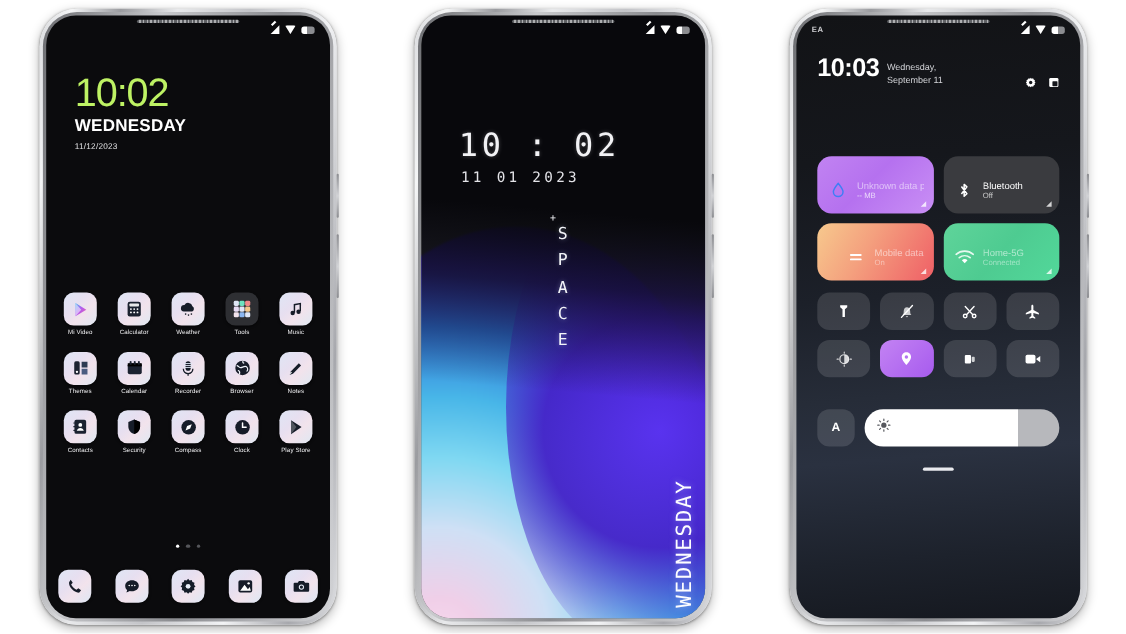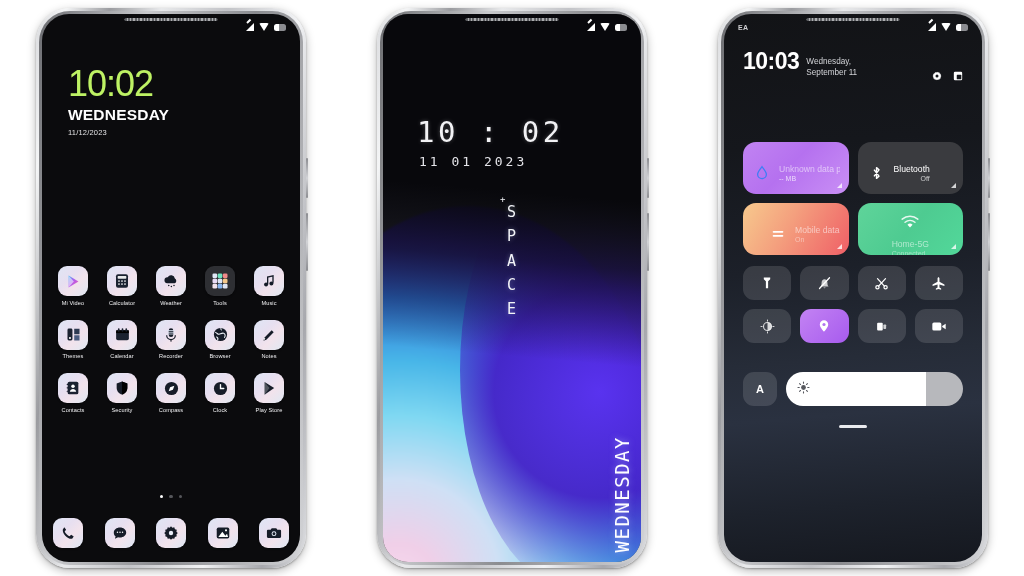--- a/index.html
+++ b/index.html
@@ -98,21 +98,21 @@
 
   .dock { position:absolute; left:11px; right:11px; bottom:14px; display:flex; justify-content:space-between; }
   .dockicon {
     width:30px; height:30px; border-radius:9px;
     background:linear-gradient(135deg,#dfe6f5 0%,#e7dff0 38%,#f2e3ec 62%,#dde7f4 100%);
     display:flex; align-items:center; justify-content:center;
     box-shadow:0 1px 2px rgba(0,0,0,.4);
   }
 
   
-  .p2-screen { background:#404040;border-radius:25px; }
+  .p2-screen { background:#404040; }
   .p2-wall { position:absolute; inset:0; }
   .p2-wall .glowA {
     position:absolute; left:-42%; bottom:-30%;
     width:150%; height:95%;
     border-radius:50%;
     background:radial-gradient(circle at 32% 72%,
       #f7d9ee 0%, #f0cfe8 8%, #cfe0f5 22%, #7fd8f2 36%, #48b6e8 48%,
       #2f6fd8 62%, #4530cf 74%, #3a1fb0 84%, rgba(20,14,70,0) 100%);
     filter:blur(1px);
   }
@@ -172,23 +172,23 @@
   .p3-headicons { margin-left:auto; display:flex; gap:11px; margin-top:17px; }
   .ic-gear { width:10px; height:10px; color:#fff; }
   .ic-edit { width:10px; height:10px; color:#fff; }
 
   .bigtiles { position:absolute; left:19px; right:19px; top:128px; display:grid; grid-template-columns:1fr 1fr; gap:9px; }
   .bigtile {
     height:52px; border-radius:13px; position:relative; overflow:hidden;
     padding:9px 9px 0 9px; display:flex; align-items:center; gap:7px;
   }
   .bt-data { background:linear-gradient(135deg,#c183f2 0%,#b571ef 45%,#c98ff5 100%); }
-  .bt-bt   { background:#3a3b3f;text-align:right; }
+  .bt-bt   { background:#3a3b3f; }
   .bt-mob  { background:linear-gradient(120deg,#f7c98d 0%,#f4a07e 42%,#ef5f66 100%);justify-content:flex-end; }
-  .bt-wifi { background:linear-gradient(130deg,#5fd49a 0%,#4ecb91 50%,#52d89a 100%);flex-direction:column; }
+  .bt-wifi { background:linear-gradient(130deg,#5fd49a 0%,#4ecb91 50%,#52d89a 100%); }
   .bt-ico { width:20px; height:20px; flex:0 0 20px; display:flex; align-items:center; justify-content:center; }
   .bt-txt { display:flex; flex-direction:column; gap:1px; min-width:0; }
   .bt-title { font-size:8.6px; color:#fff; white-space:nowrap; overflow:hidden; }
   .bt-sub { font-size:7px; color:rgba(255,255,255,.72); white-space:nowrap; }
   .bt-title.faded { color:rgba(255,255,255,.55); }
   .bt-sub.faded { color:rgba(255,255,255,.45); }
   .bt-corner {
     position:absolute; right:7px; bottom:6px; width:0; height:0;
     border-left:5px solid transparent; border-bottom:5px solid rgba(255,255,255,.78);
   }

